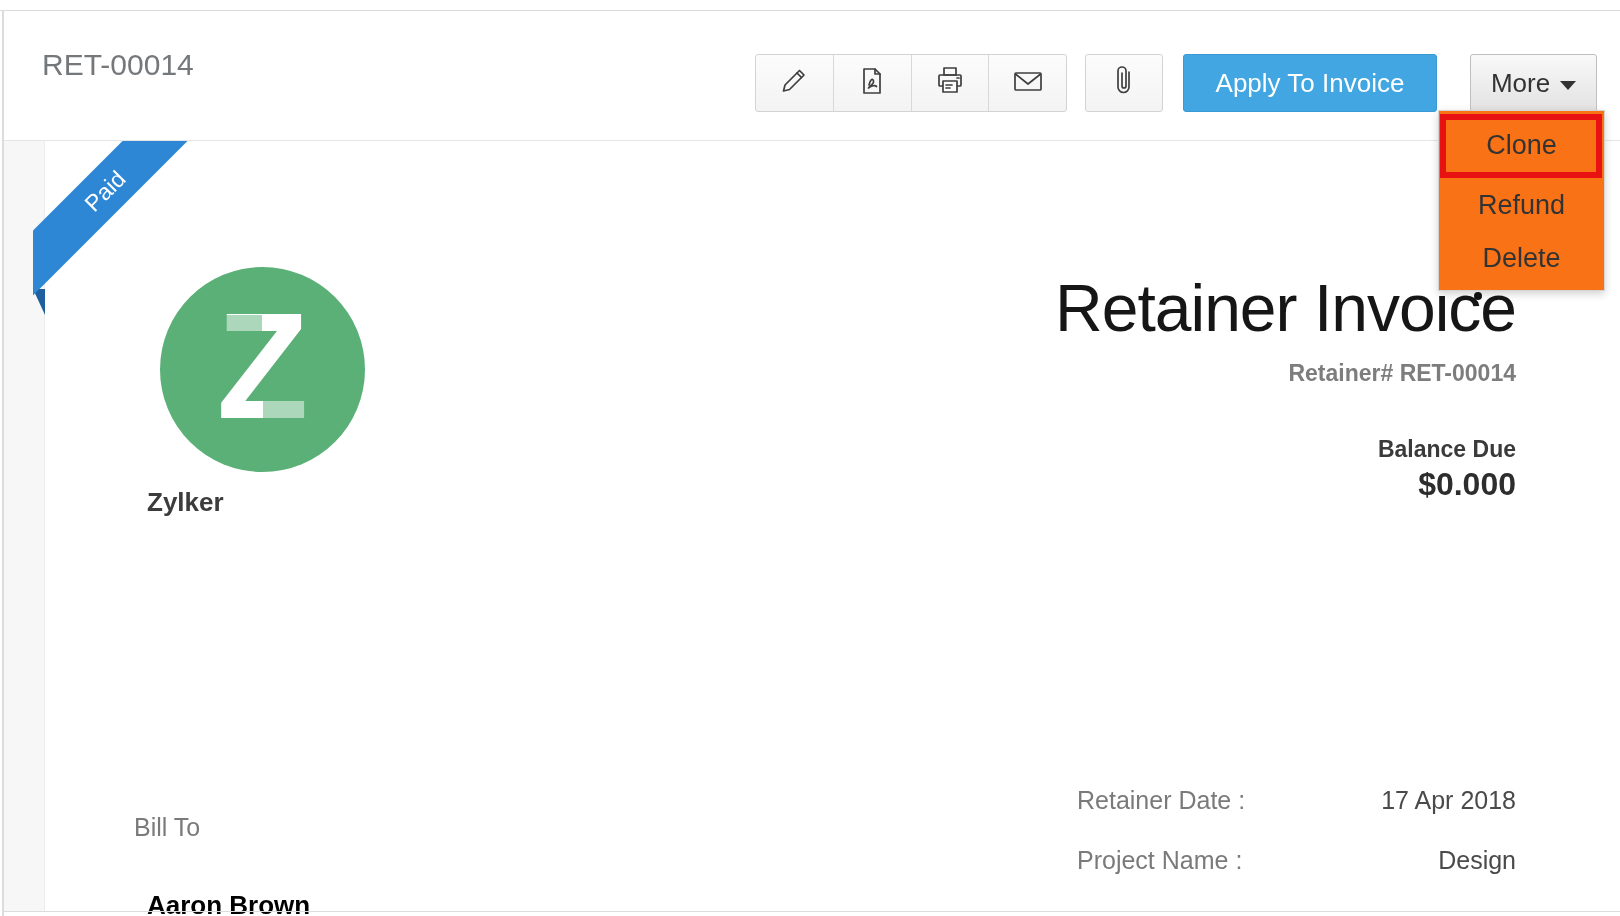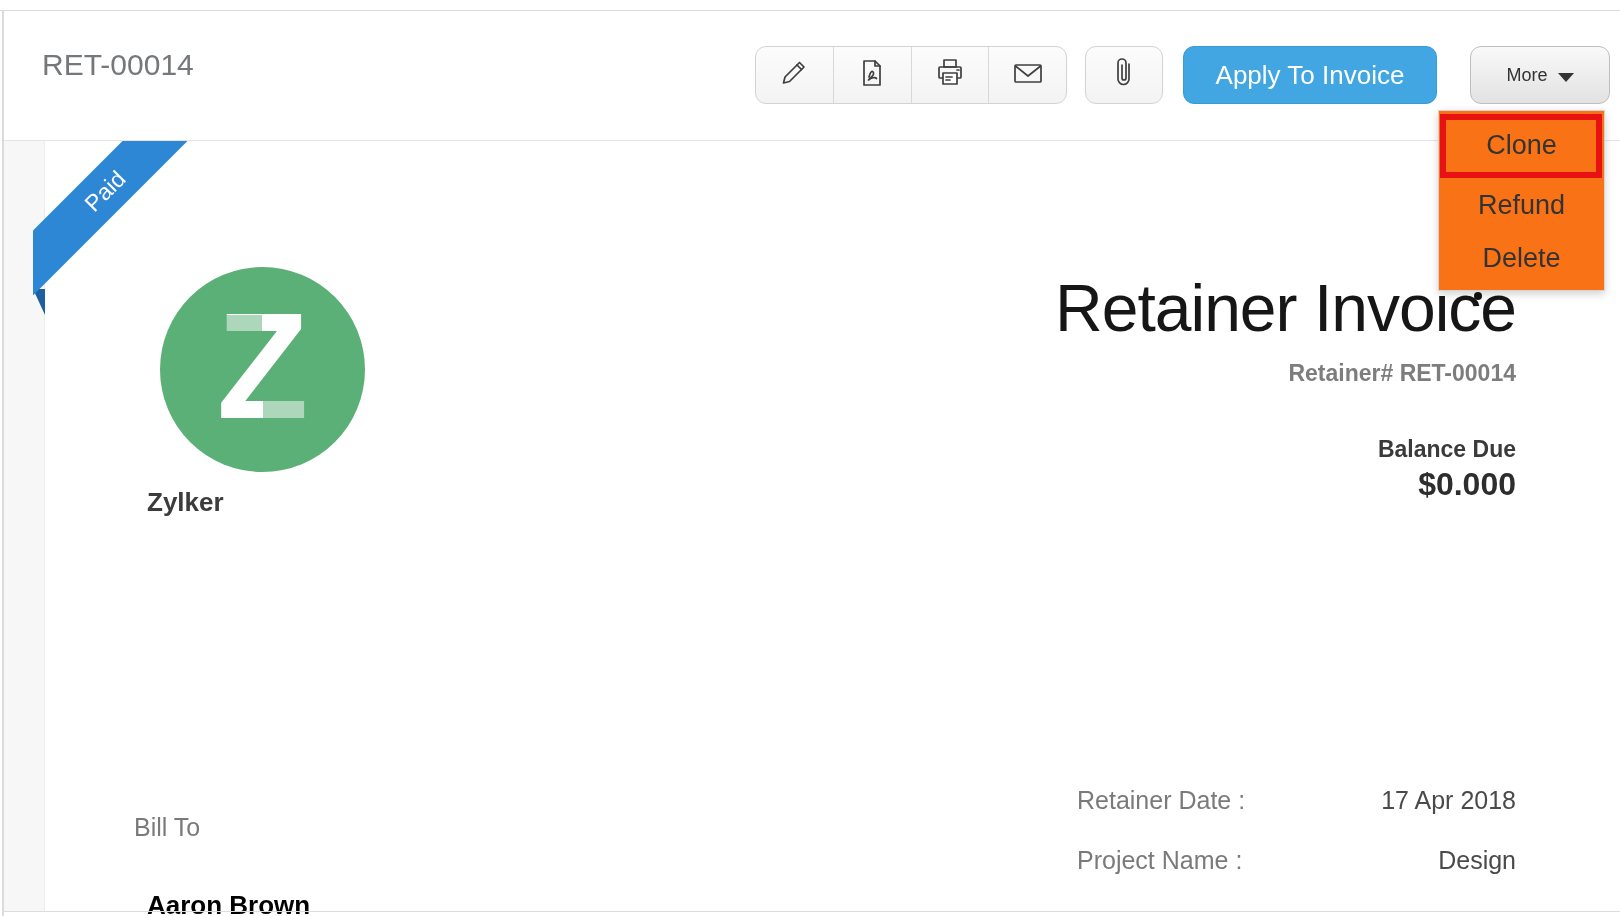--- a/index.html
+++ b/index.html
@@ -9,29 +9,29 @@
   
   .frame-top   { position:absolute; left:0; top:10px; width:100%; height:1px; background:#dcdcdc; }
   .frame-left  { position:absolute; left:2px; top:10px; width:2px; height:906px; background:#dcdcdc; }
   .header-sep  { position:absolute; left:4px; top:140px; width:1616px; height:1px; background:#e5e5e5; }
   .bottom-line { position:absolute; left:4px; top:911px; width:1616px; height:1px; background:#dcdcdc; }
 
   
   .page-title { position:absolute; left:42px; top:48px; font-size:30px; color:#75787b; }
 
   
-  .btn { position:absolute; top:46px; height:58px; border:1px solid #d3d3d3; border-radius:11px;
+  .btn { position:absolute; top:54px; height:58px; border:1px solid #d3d3d3; border-radius:3px;
          background:linear-gradient(180deg,#fcfcfc,#f3f3f3); display:flex; align-items:center; justify-content:center; cursor:pointer; }
   .icon-group { left:755px; width:312px; padding:0; display:flex; align-items:stretch; }
   .icon-cell { flex:1; display:flex; align-items:center; justify-content:center; border-left:1px solid #d8d8d8; }
   .icon-cell:first-child { border-left:none; }
   .attach-btn { left:1085px; width:78px; }
   .apply-btn { left:1183px; width:254px; background:#41a6e1; border:1px solid #3a9bd4; color:#fff; font-size:26px; }
-  .more-btn { left:1470px; width:140px; background:linear-gradient(180deg,#f9f9f9,#e2e2e2); border:1px solid #bfbfbf;
-              color:#333; font-size:18px; gap:10px; }
+  .more-btn { left:1470px; width:127px; background:linear-gradient(180deg,#f9f9f9,#e2e2e2); border:1px solid #bfbfbf;
+              color:#333; font-size:26px; gap:10px; }
   .caret-down { width:0; height:0; border-left:8px solid transparent; border-right:8px solid transparent; border-top:9px solid #333; margin-top:4px; }
   svg.tool { stroke:#3f3f3f; fill:none; stroke-width:1.7; stroke-linecap:round; stroke-linejoin:round; }
 
   
   .dropdown { position:absolute; left:1438px; top:110px; width:167px; height:181px; background:#f97316;
               border:1px solid #d4d4d4; box-shadow:0 3px 8px rgba(0,0,0,0.18); z-index:20; display:flex; flex-direction:column; }
   .menu-item { display:flex; align-items:center; justify-content:center; font-size:27px; color:#333; cursor:pointer; }
   .menu-item.first { height:68px; }
   .menu-item.rest { height:53px; }
   .red-box { position:absolute; left:1440px; top:114px; width:162px; height:64px; border:6px solid #e81212; z-index:30; pointer-events:none; }

